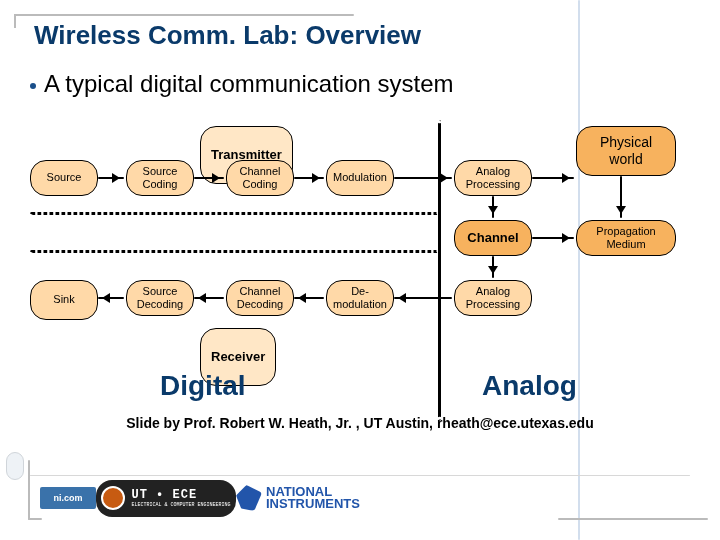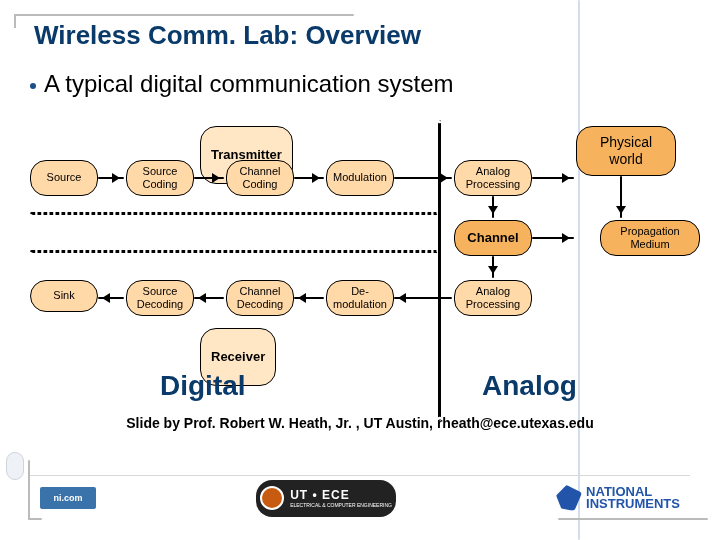--- a/index.html
+++ b/index.html
@@ -35,24 +35,24 @@
   
   
   .b-source   { top: 40px; left: 0;   width: 68px; height: 36px; }
   .b-scode    { top: 40px; left: 96px;  width: 68px; height: 36px; }
   .b-ccode    { top: 40px; left: 196px; width: 68px; height: 36px; }
   .b-mod      { top: 40px; left: 296px; width: 68px; height: 36px; }
   .b-ap1      { top: 40px; left: 424px; width: 78px; height: 36px; }
   .b-phys     { top: 6px;  left: 546px; width: 100px; height: 50px; }
   .b-tx-label { top: 6px;  left: 170px; }
   .b-channel  { top: 100px; left: 424px; width: 78px; height: 36px; }
-  .b-prop     { top: 100px; left: 546px; width: 100px; height: 36px; margin-left: 24px; }
+  .b-prop     { top: 100px; left: 546px; width: 100px; height: 36px; }
   
   
-  .b-sink     { top: 160px; left: 0;   width: 68px; height: 32px; }
+  .b-sink     { top: 160px; left: 0;   width: 68px; height: 40px; }
   .b-sdec     { top: 160px; left: 96px;  width: 68px; height: 36px; }
   .b-cdec     { top: 160px; left: 196px; width: 68px; height: 36px; }
   .b-demod    { top: 160px; left: 296px; width: 68px; height: 36px; }
   .b-ap2      { top: 160px; left: 424px; width: 78px; height: 36px; }
   .b-rx-label { top: 208px; left: 170px; }
   
   .big-digital { position: absolute; top: 250px; left: 130px; font-size: 28px; font-weight: bold; color: #0a3a6a; }
   .big-analog  { position: absolute; top: 250px; left: 452px; font-size: 28px; font-weight: bold; color: #0a3a6a; }
   
   .credit { position: absolute; top: 415px; left: 0; right: 0; text-align: center; font-size: 14px; font-weight: bold; }
@@ -73,23 +73,23 @@
   .a-ap1-down  { left: 462px; top: 76px; height: 22px; }
   .a-chan-down { left: 462px; top: 136px; height: 22px; }
   .a-prop { top: 117px; left: 502px; width: 42px; }
   
   
   .r1 { top: 177px; left: 68px;  width: 26px; }
   .r2 { top: 177px; left: 164px; width: 30px; }
   .r3 { top: 177px; left: 264px; width: 30px; }
   .r4 { top: 177px; left: 364px; width: 58px; }
   
-  .footer-logos { position: absolute; bottom: 22px; left: 40px; right: 40px; height: 40px; display: flex; align-items: center; justify-content: space-between; }
+  .footer-logos { position: absolute; bottom: 22px; left: 40px; right: 40px; height: 40px; display: flex; align-items: center; }
   .logo-ni-small { width: 56px; height: 22px; background: #3a72aa; color: #fff; font-size: 9px; font-weight: bold; display: flex; align-items: center; justify-content: center; border-radius: 2px; }
-  .logo-ut { width: 140px; height: 37px; background: #222; color: #fff; display: flex; align-items: center; justify-content: center; gap: 6px; font-size: 9px; }
+  .logo-ut { width: 140px; height: 37px; background: #222; color: #fff; display: flex; align-items: center; justify-content: center; gap: 6px; font-size: 9px; font-family: Liberation Mono, monospace; }
   .ut-seal { width: 24px; height: 24px; background: #c75b12; border-radius: 50%; border: 2px solid #fff; }
   .logo-ni-big { display: flex; align-items: center; gap: 4px; }
   .ni-eagle { width: 26px; height: 26px; background: #2255aa; clip-path: polygon(0 40%, 40% 0, 100% 30%, 70% 100%, 20% 90%); }
   .ni-text { font-size: 13px; font-weight: bold; color: #2255aa; line-height: 0.95; }
 </style>
 </head>
 <body>
 
 <div class="slide">
   <div class="corner-tl"></div>

